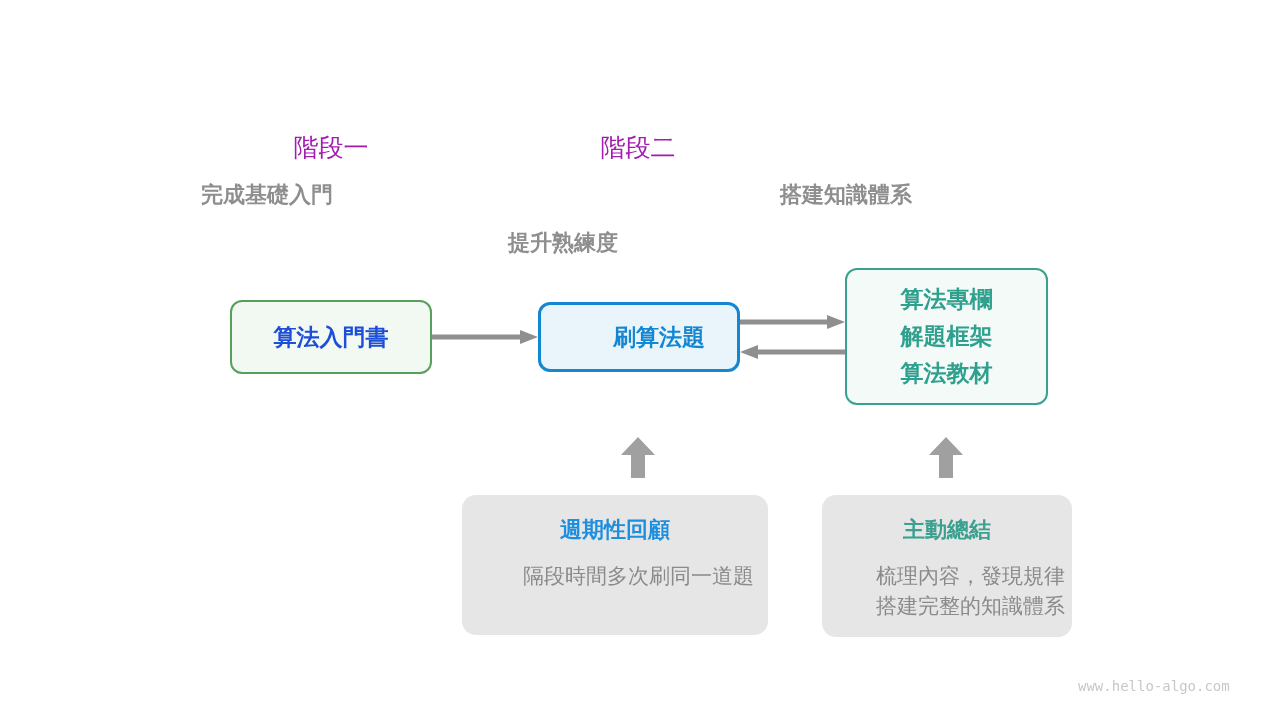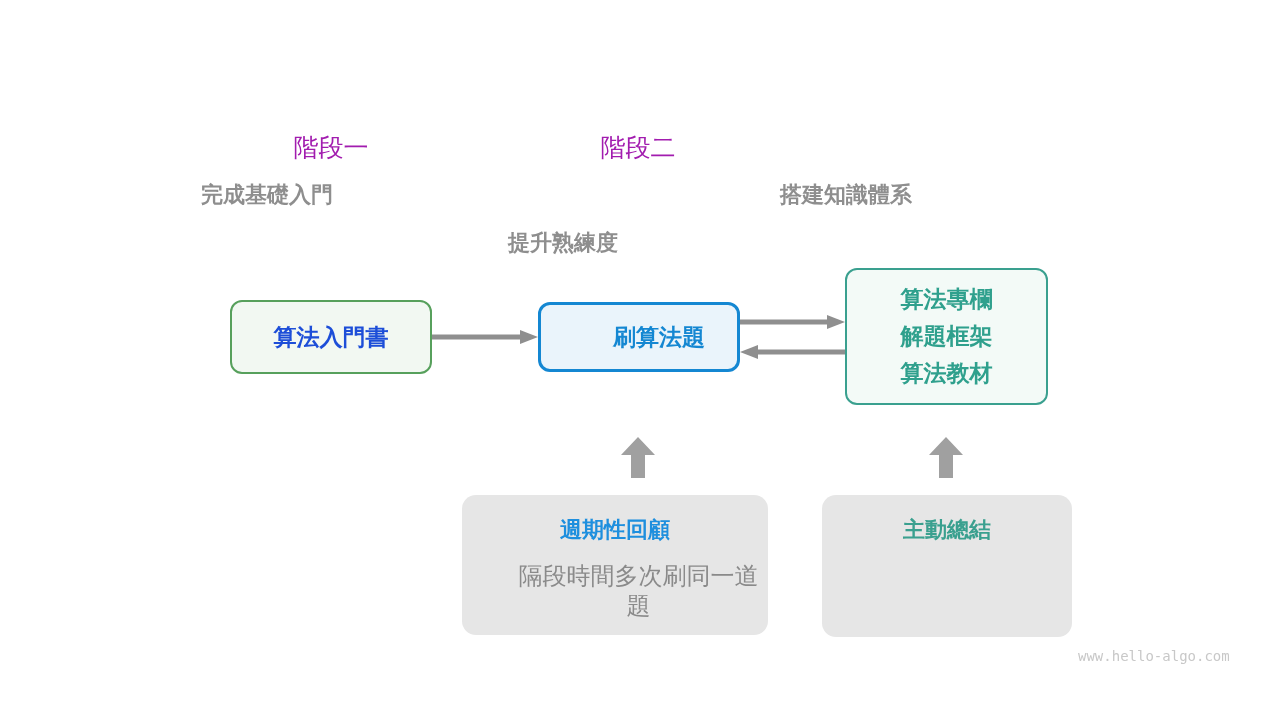--- a/index.html
+++ b/index.html
@@ -84,32 +84,32 @@
   .note-left  { left: 462px; top: 495px; width: 306px; height: 140px; }
   .note-right { left: 822px; top: 495px; width: 250px; height: 142px; }
   .note-title {
     font-size: 22px;
     font-weight: 700;
     margin-bottom: 16px;
   }
   .note-title-blue { color: #1e8fde; }
   .note-title-teal { color: #3aa08f; }
   .note-body {
-    font-size: 24px;
+    font-size: 21px;
     line-height: 30px;
     color: #8a8a8a;
     margin-left: 47px;
   }
 
   
   .arrow-svg { display: block; }
 
   
   .watermark {
-    left: 1078px; top: 648px;
+    left: 1078px; top: 678px;
     font-family: "DejaVu Sans Mono", "Liberation Mono", monospace;
     font-size: 14px;
     color: #c8c8c8;
   }
 </style>
 </head>
 <body>
 
 <div class="canvas">
 
@@ -159,17 +159,21 @@
 
   <div class="abs note note-left">
     <div class="note-title note-title-blue">週期性回顧</div>
     <div class="note-body">
       <div>隔段時間多次刷同一道題</div>
     </div>
   </div>
 
   <div class="abs note note-right">
     <div class="note-title note-title-teal">主動總結</div>
+    <div class="note-body">
+      <div>梳理內容，發現規律</div>
+      <div>搭建完整的知識體系</div>
+    </div>
   </div>
 
   <div class="abs watermark">www.hello-algo.com</div>
 
 </div>
 
 </body></html>

